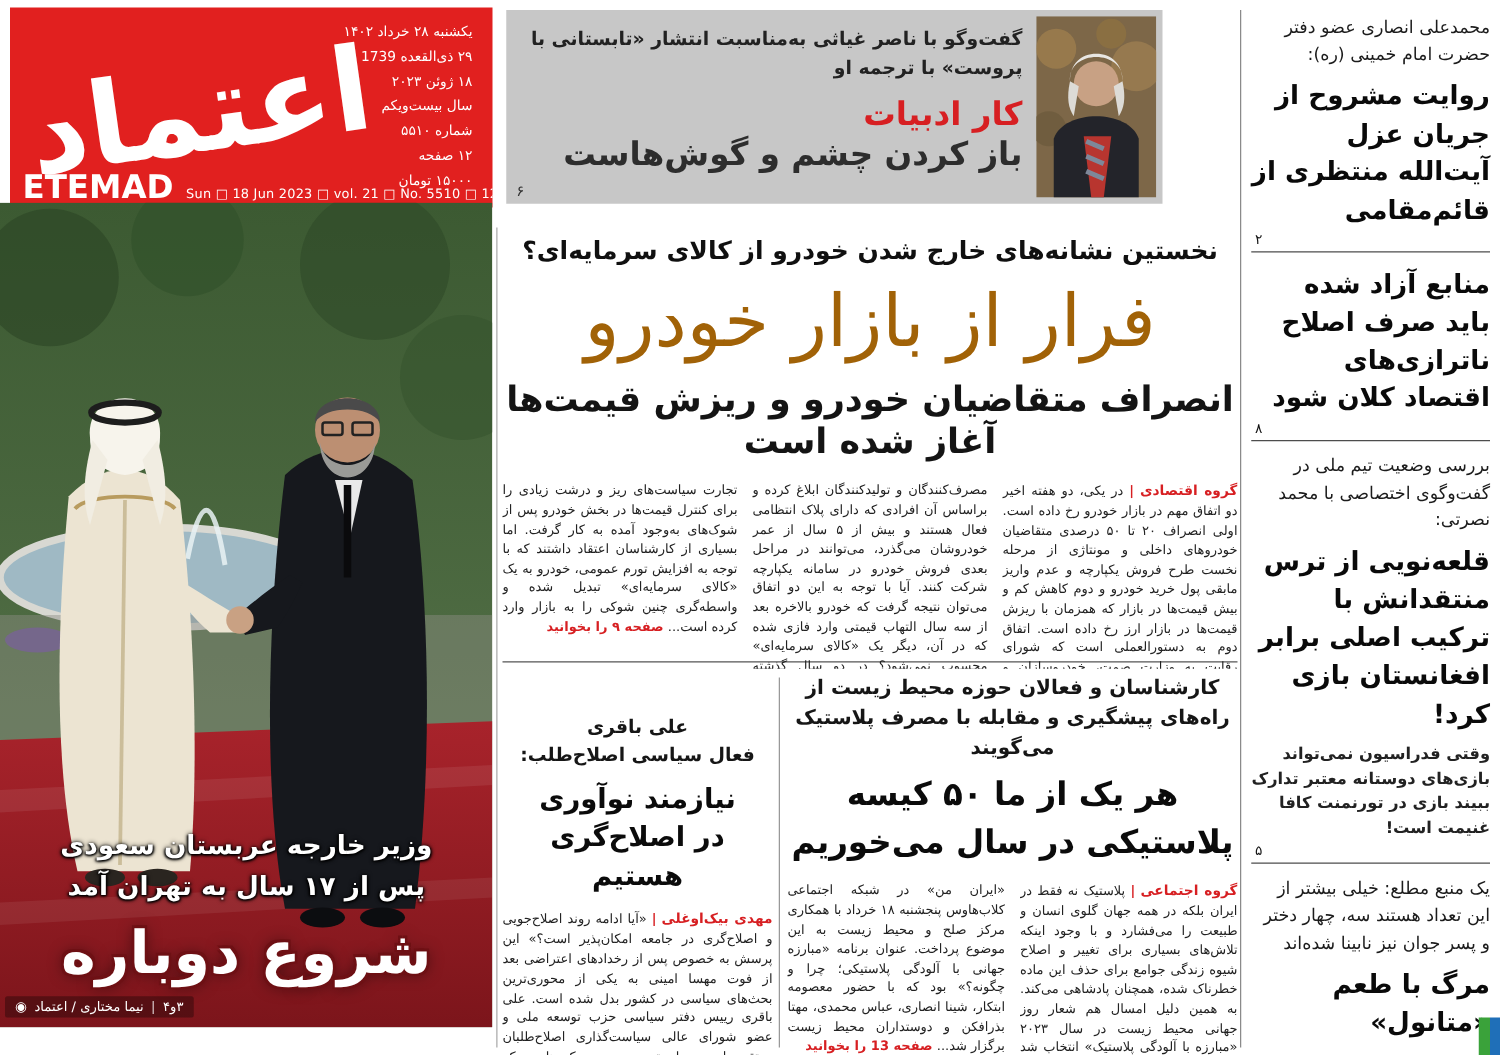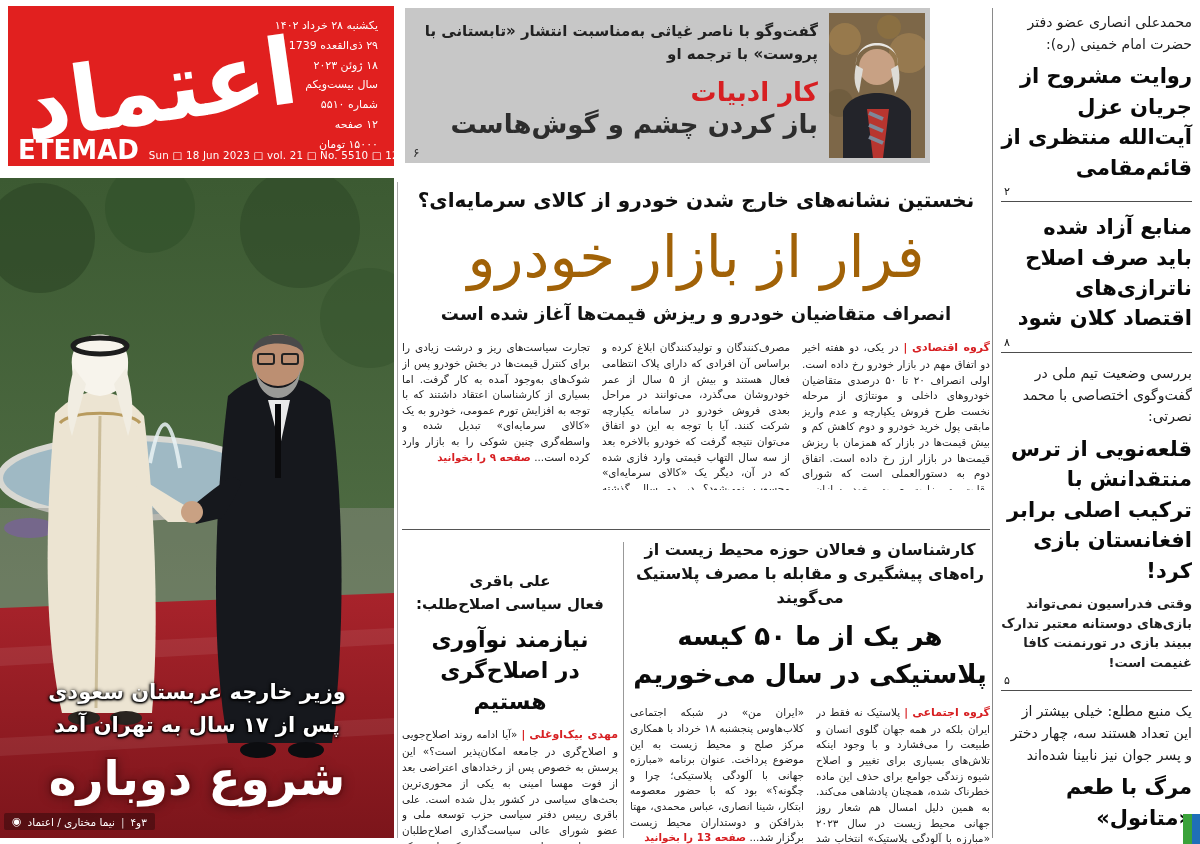--- a/index.html
+++ b/index.html
@@ -27,38 +27,38 @@
   .teaser-photo { position:absolute; right:5px; top:5px; width:96px; height:145px; }
   .teaser-text { position:absolute; right:112px; left:14px; top:12px; direction:rtl; text-align:right; }
   .teaser-kicker { font-size:15px; font-weight:bold; color:#222; line-height:1.55; }
   .teaser-headline-red { margin-top:10px; font-size:26px; font-weight:bold; color:#d71f22; }
   .teaser-headline-black { margin-top:2px; font-size:26px; font-weight:bold; color:#2d2d2d; }
   .teaser-page { position:absolute; left:8px; bottom:3px; font-size:12px; color:#333; }
   
   .vline { position:absolute; width:1px; background:#8a8a8a; }
   .hline { position:absolute; height:1px; background:#555; }
   
-  .photo { position:absolute; left:0; top:178px; width:394px; height:660px; overflow:hidden; }
+  .photo { position:absolute; left:0; top:162px; width:394px; height:660px; overflow:hidden; }
   .photo svg { display:block; }
   .photo-caption { position:absolute; left:0; right:0; top:498px; text-align:center; direction:rtl; }
   .cap-line { font-size:21px; font-weight:bold; color:#fff; line-height:1.55;
       text-shadow:0 0 4px rgba(0,0,0,.95), 1px 1px 2px #000, -1px 1px 2px #000; }
   .cap-big { margin-top:10px; font-size:47px; font-weight:bold; color:#fff;
       text-shadow:2px 2px 0 #6e1014, -2px 2px 0 #6e1014, 2px -2px 0 #6e1014,
                   -2px -2px 0 #6e1014, 0 0 12px rgba(0,0,0,.55); }
   .photo-credit { position:absolute; left:4px; bottom:8px; direction:rtl;
       display:flex; align-items:center; gap:6px; background:rgba(45,8,10,.5);
       color:#fff; font-size:10.5px; padding:2px 8px; border-radius:2px; }
   .credit-divider { opacity:.8; }
   .camera-icon { font-size:11px; }
   
   .lead { position:absolute; left:402px; top:188px; width:588px; text-align:center; direction:rtl; }
   .lead-kicker { font-size:20px; font-weight:bold; color:#101010; margin-bottom:8px; }
   .lead-headline { font-size:58px; font-weight:normal; line-height:1.3; color:#a16207; letter-spacing:-1px; }
-  .lead-subhead { margin-top:8px; font-size:18px; font-weight:bold; color:#141414; }
+  .lead-subhead { margin-top:8px; font-size:28px; font-weight:bold; color:#141414; }
   .body-cols { margin-top:16px; display:flex; gap:12px; direction:rtl; }
   .bcol { flex:1; text-align:justify; font-size:10.4px; line-height:1.5; color:#222;
           height:150px; overflow:hidden; }
   .byline { color:#d71f22; font-weight:bold; font-size:11px; }
   .sep { color:#d71f22; font-weight:bold; }
   .cont { color:#d71f22; font-weight:bold; }
   
   .politics { position:absolute; left:402px; top:538px; width:216px; text-align:center; direction:rtl;margin-top:32px; }
   .pol-kicker { font-size:15px; font-weight:bold; line-height:1.5; color:#161616; }
   .pol-headline { margin:10px auto 0; width:176px; font-size:22px; font-weight:bold;

